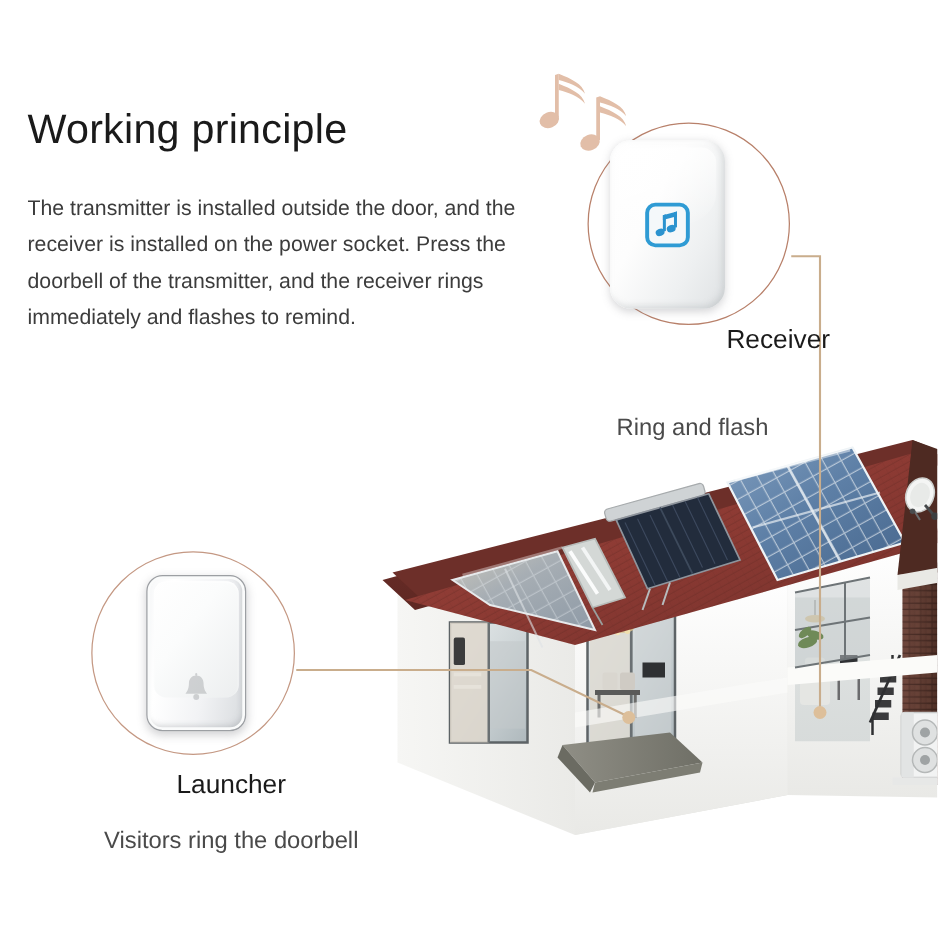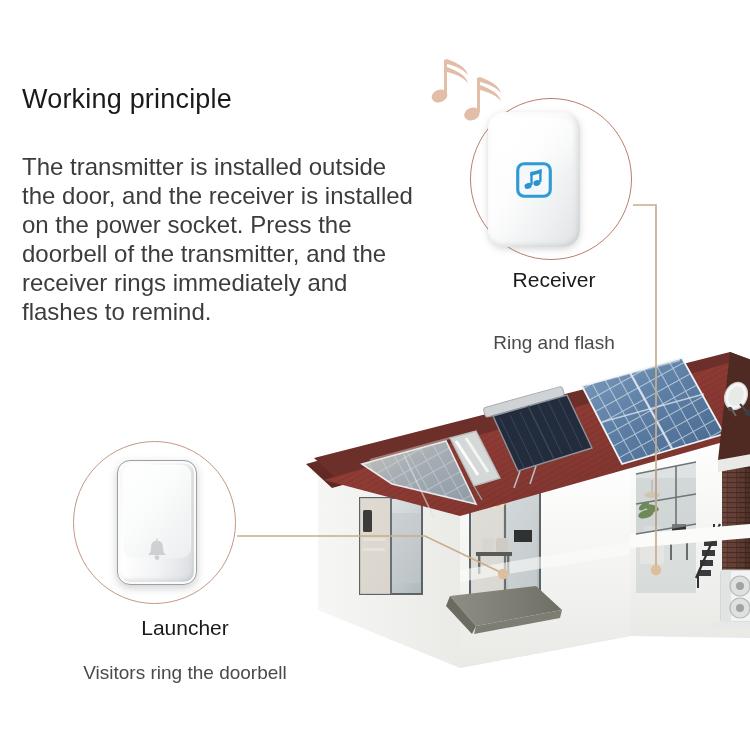--- a/index.html
+++ b/index.html
@@ -8,39 +8,39 @@
     background: #ffffff;
     font-family: "Liberation Sans", sans-serif;
     position: relative;
     overflow: hidden;
   }
   #stage { position: absolute; inset: 0; width: 750px; height: 750px; }
 
   
   .title {
     position: absolute; left: 22px; top: 84px;
-    font-size: 27px; font-weight: 400; color: #1a1a1a;
+    font-size: 33px; font-weight: 400; color: #1a1a1a;
     letter-spacing: 0.2px; white-space: nowrap;
   }
   .body-copy {
     position: absolute; left: 22px; top: 152px; width: 400px;
-    font-size: 24px; line-height: 29px; color: #3c3c3c;
+    font-size: 17px; line-height: 29px; color: #3c3c3c;
     font-weight: 400;
   }
 
   
   .callout-title {
     position: absolute; text-align: center;
     font-size: 21px; color: #1a1a1a; font-weight: 400; white-space: nowrap;
   }
   .callout-sub {
     position: absolute; text-align: center;
     font-size: 19px; color: #4a4a4a; font-weight: 400; white-space: nowrap; margin-top: 32px;
   }
-  #recv-title { left: 444px; top: 268px; width: 220px; }
+  #recv-title { left: 444px; top: 260px; width: 220px; text-align: right; }
   #recv-sub   { left: 444px; top: 300px; width: 220px; }
   #lnch-title { left: 75px;  top: 616px; width: 220px; }
   #lnch-sub   { left: 30px;  top: 630px; width: 310px; }
 
   
   .ring {
     position: absolute; border-radius: 50%;
     border: 1.6px solid #b8806a;
   }
   #recv-ring { left: 470px; top: 98px;  width: 162px; height: 162px; }

